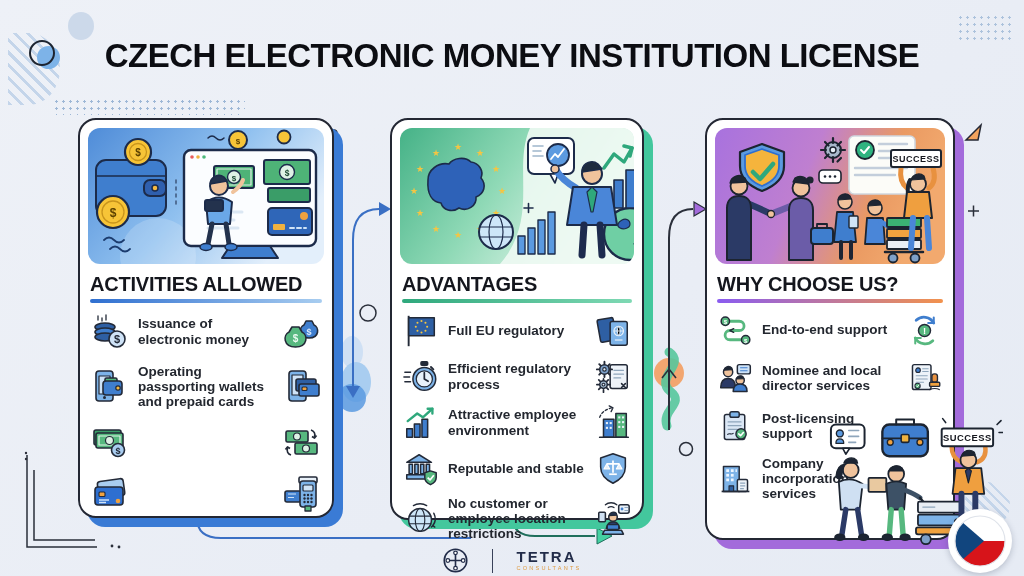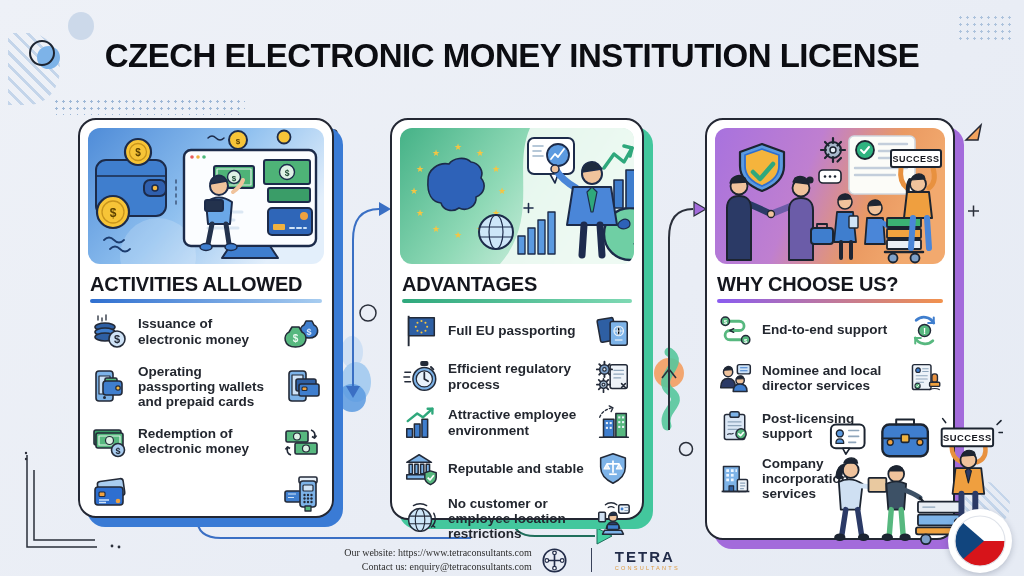--- a/index.html
+++ b/index.html
@@ -218,21 +218,20 @@
               <g stroke="#232a38" stroke-width="1.6" stroke-linejoin="round">
             <rect x="4" y="9" width="27" height="15" rx="2" fill="#3a9d68"></rect>
             <rect x="6" y="12" width="27" height="15" rx="2" fill="#57b87f"></rect>
             <rect x="9" y="15" width="21" height="9" fill="none" stroke="#dff2e6" stroke-width="1.2"></rect>
             <circle cx="19.5" cy="19.5" r="4" fill="#dff2e6" stroke-width="1.2"></circle>
             <circle cx="28" cy="29" r="6.5" fill="#a9cdf0"></circle>
             <text x="28" y="32.5" font-size="9" font-weight="bold" text-anchor="middle" fill="#232a38" stroke="none">$</text>
           </g>
             </svg>
         </span>
-        <span class="lbl">Redemption of electronic money</span>
         <span class="ic ic-right">
           <svg viewBox="0 0 40 40">
               <g stroke="#232a38" stroke-width="1.6" stroke-linejoin="round">
             <rect x="4" y="10" width="22" height="11" rx="1.5" fill="#57b87f"></rect>
             <circle cx="15" cy="15.5" r="3.5" fill="#dff2e6" stroke-width="1.2"></circle>
             <rect x="13" y="22" width="22" height="11" rx="1.5" fill="#57b87f"></rect>
             <circle cx="24" cy="27.5" r="3.5" fill="#dff2e6" stroke-width="1.2"></circle>
             <path d="M29 9c3 1 4.5 4 3.5 7" fill="none" stroke-width="1.8"></path>
             <path d="M30 15.5l2.5 1.5 2-2.5" fill="none" stroke-width="1.8"></path>
             <path d="M9 34c-3-1-4.5-4-3.5-7" fill="none" stroke-width="1.8"></path>
@@ -355,21 +354,21 @@
                   <circle cx="26.5" cy="15.5" r="1.1"></circle>
               <circle cx="24.7" cy="19.7" r="1.1"></circle>
                   <circle cx="20.5" cy="21.5" r="1.1"></circle>
                   <circle cx="16.3" cy="19.7" r="1.1"></circle>
               <circle cx="14.5" cy="15.5" r="1.1"></circle>
                   <circle cx="16.3" cy="11.3" r="1.1"></circle>
             </g>
           </g>
             </svg>
         </span>
-        <span class="lbl">Full EU passporting</span>
+        <span class="lbl">Full EU regulatory</span>
         <span class="ic ic-right">
           <svg viewBox="0 0 40 40">
               <g stroke="#232a38" stroke-width="1.6" stroke-linejoin="round">
             <rect x="5" y="7" width="17" height="24" rx="2" fill="#2e5fa3" transform="rotate(-10 13 19)"></rect>
             <rect x="17" y="10" width="18" height="25" rx="2" fill="#7db3e8"></rect>
             <circle cx="26" cy="20" r="5" fill="none" stroke="#e8f0f8" stroke-width="1.3"></circle>
             <path d="M21 20h10M26 15c-2 3-2 7 0 10M26 15c2 3 2 7 0 10" stroke="#e8f0f8" stroke-width="1"></path>
             <path d="M22 29.5h8" stroke="#e8f0f8" stroke-width="1.3"></path>
           </g>
             </svg>
@@ -717,24 +716,20 @@
           <path d="M145 70l-3 3 3 12 3-12z" fill="#2b3a66" stroke-width="1.2"></path>
           <path d="M138 96v26M152 96v26" stroke="#2b3a66" stroke-width="6"></path>
           <ellipse cx="136" cy="124" rx="5" ry="3" fill="#1d2533" stroke-width="1.4"></ellipse>
           <ellipse cx="154" cy="124" rx="5" ry="3" fill="#1d2533" stroke-width="1.4"></ellipse>
         </g>
       </svg>
     </div>
   </section>
 
   <div class="footer">
-    <div class="f-text">
-      <div>Our website: https://www.tetraconsultants.com</div>
-      <div>Contact us: enquiry@tetraconsultants.com</div>
-    </div>
     <div class="brand">
       <svg width="27" height="27" viewBox="0 0 30 30">
         <circle cx="15" cy="15" r="12.5" fill="none" stroke="#222c49" stroke-width="1.8"></circle>
         <path d="M15 6.5v17M6.5 15h17" stroke="#222c49" stroke-width="1.8"></path>
         <circle cx="15" cy="6.5" r="2" fill="#fff" stroke="#222c49" stroke-width="1.4"></circle>
         <circle cx="15" cy="23.5" r="2" fill="#fff" stroke="#222c49" stroke-width="1.4"></circle>
         <circle cx="6.5" cy="15" r="2" fill="#fff" stroke="#222c49" stroke-width="1.4"></circle>
         <circle cx="23.5" cy="15" r="2" fill="#fff" stroke="#222c49" stroke-width="1.4"></circle>
       </svg>
       <div class="brand-divider"></div>

